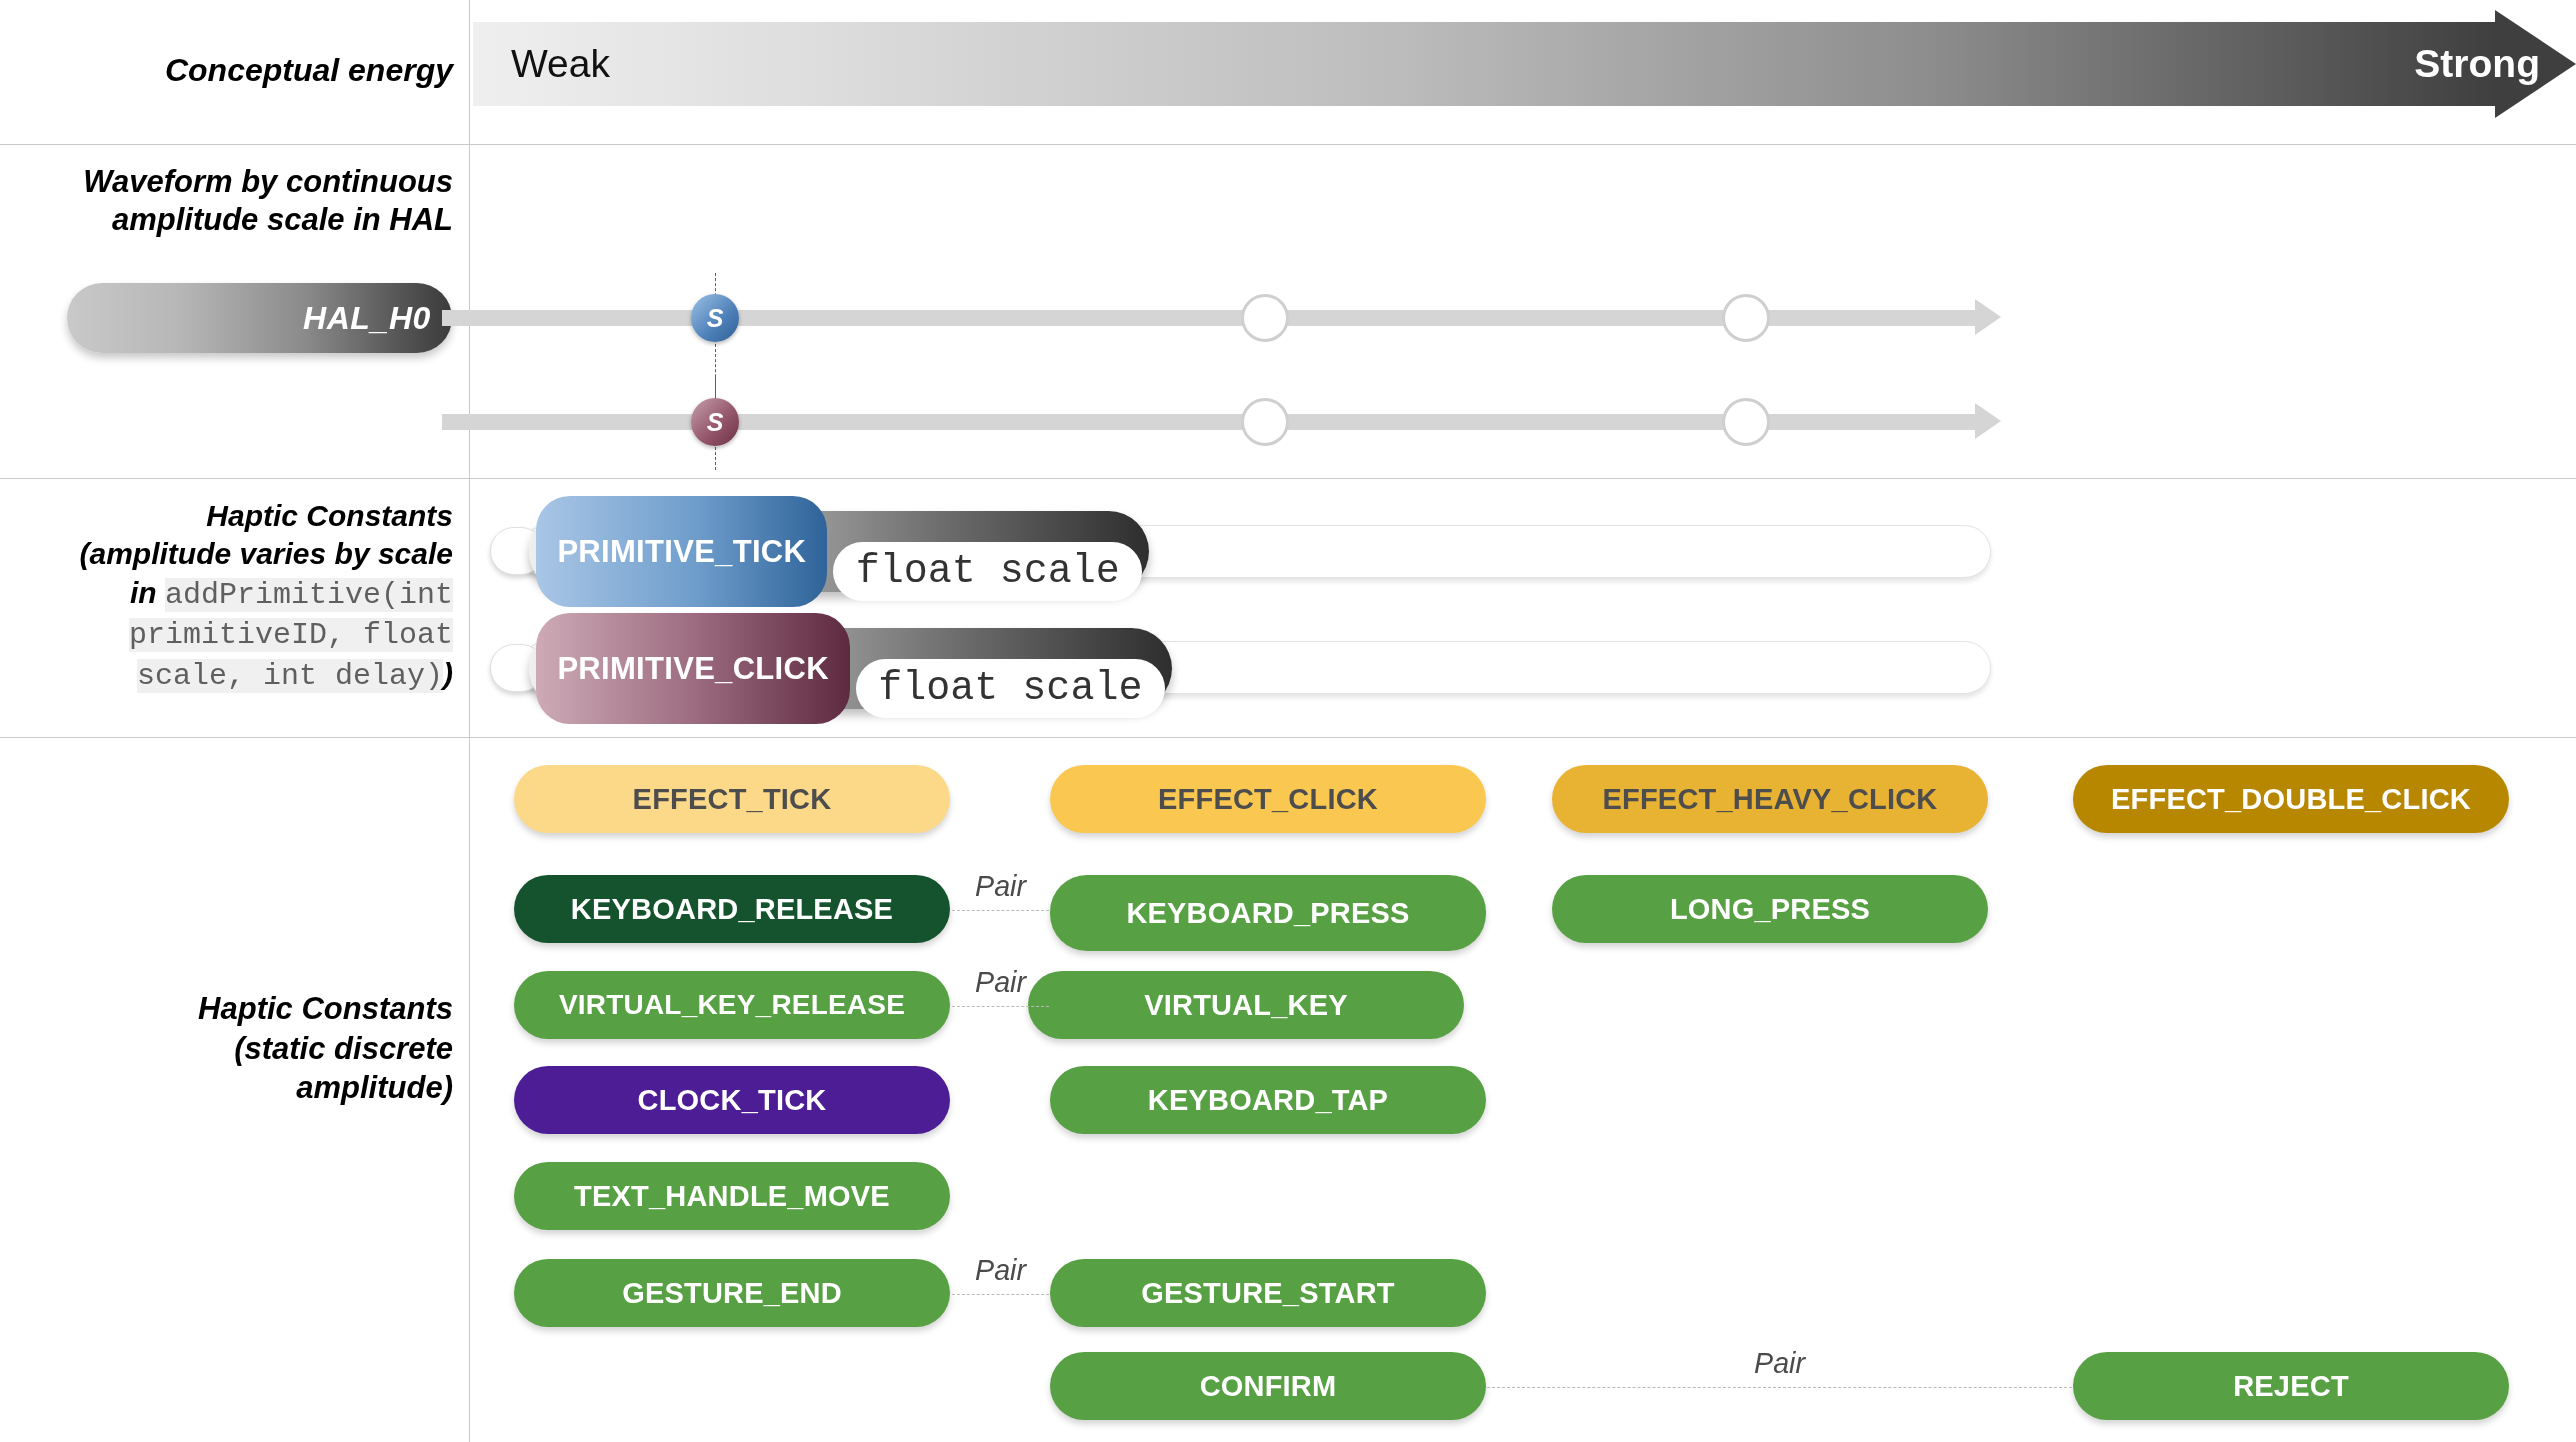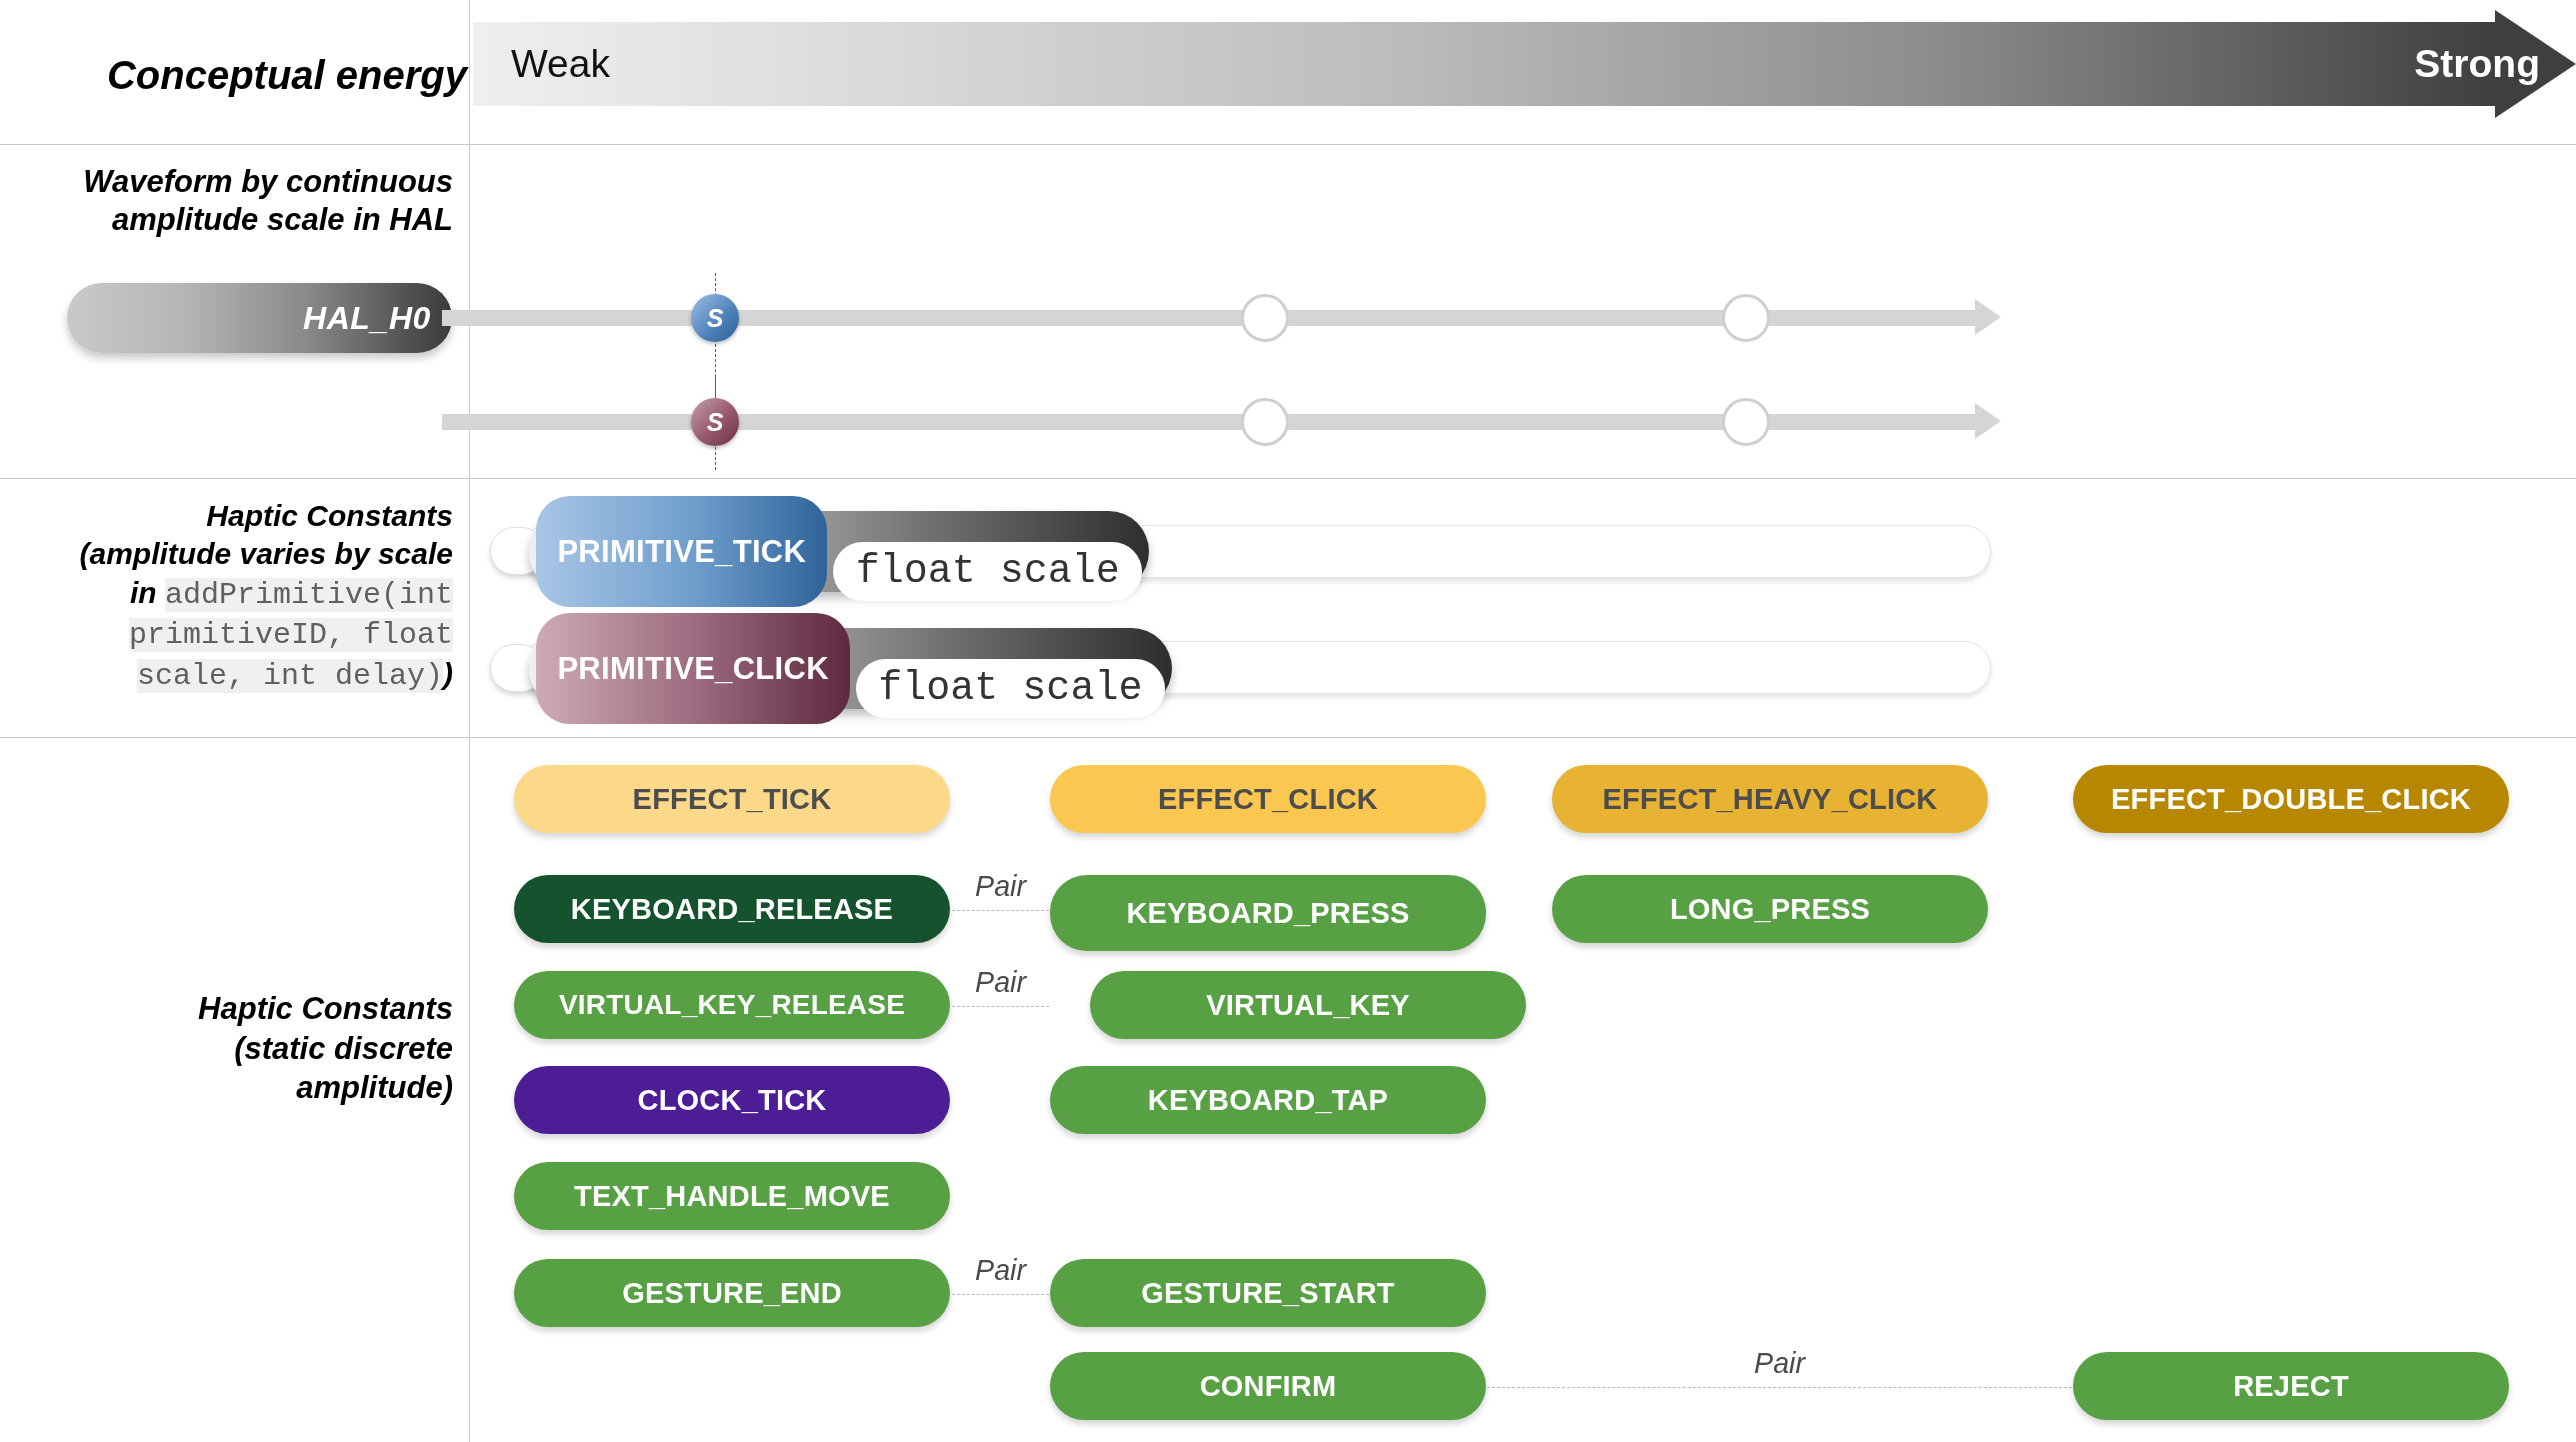--- a/index.html
+++ b/index.html
@@ -145,21 +145,21 @@
 </head>
 <body>
 
 <div class="stage">
 
   <div class="vrule" style="left:469px;"></div>
   <div class="hrule" style="top:144px;"></div>
   <div class="hrule" style="top:478px;"></div>
   <div class="hrule" style="top:737px;"></div>
 
-  <div class="rowlabel" style="left:14px;width:453px;top:51px;font-size:40px;">
+  <div class="rowlabel" style="left:0;width:453px;top:51px;font-size:32px;">
     <span>Conceptual energy</span>
   </div>
 
   <div class="energy-wrap">
     <div class="energy-body"></div>
     <div class="energy-tip"></div>
     <div class="energy-weak">Weak</div>
     <div class="energy-strong">Strong</div>
   </div>
 
@@ -239,21 +239,21 @@
     </div>
   <div class="pill" style="left:1552px;top:875px;width:436px;height:68px;background:#57a043;color:#fff;">
       <span>LONG_PRESS</span>
     </div>
   <div class="pair-line" style="left:952px;top:910px;width:97px;"></div>
   <div class="pair-label" style="left:951px;top:870px;width:99px;"><span>Pair</span></div>
 
   <div class="pill" style="left:514px;top:971px;width:436px;height:68px;background:#57a043;color:#fff;font-size:28px;">
       <span>VIRTUAL_KEY_RELEASE</span>
     </div>
-  <div class="pill" style="left:1090px;top:971px;width:436px;height:68px;background:#57a043;color:#fff;text-align:center;">
+  <div class="pill" style="left:1028px;top:971px;width:436px;height:68px;background:#57a043;color:#fff;text-align:center;">
       <span>VIRTUAL_KEY</span>
     </div>
   <div class="pair-line" style="left:952px;top:1006px;width:97px;"></div>
   <div class="pair-label" style="left:951px;top:966px;width:99px;"><span>Pair</span></div>
 
   <div class="pill" style="left:514px;top:1066px;width:436px;height:68px;background:#4c1d95;color:#fff;">
       <span>CLOCK_TICK</span>
     </div>
   <div class="pill" style="left:1050px;top:1066px;width:436px;height:68px;background:#57a043;color:#fff;">
       <span>KEYBOARD_TAP</span>

